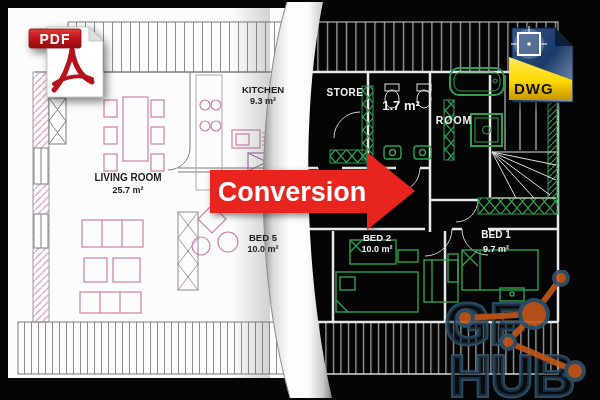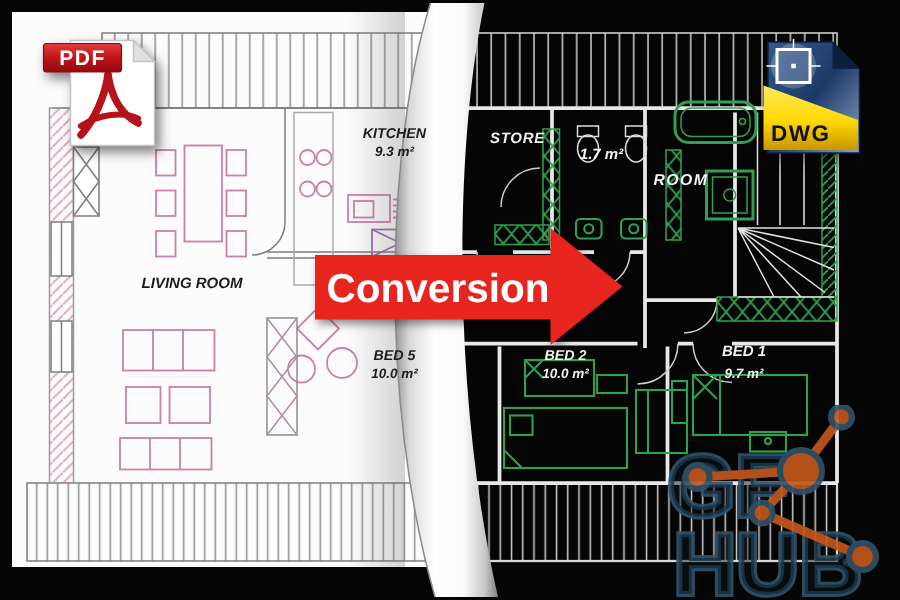--- a/index.html
+++ b/index.html
@@ -3,21 +3,21 @@
 <meta charset="utf-8">
 <style>
   html,body{margin:0;padding:0;background:#000;}
   .stage{position:relative;width:600px;height:400px;background:#050505;overflow:hidden;
          font-family:"Liberation Sans",sans-serif;}
   .stage *{box-sizing:border-box;}
   .abs{position:absolute;}
   .paper{left:8px;top:8px;width:292px;height:370px;background:#fcfcfc;}
   .page-bend{left:232px;top:8px;width:38px;height:370px;
      background:linear-gradient(to right,rgba(100,100,100,0),rgba(100,100,100,0.28));}
-  .label{position:absolute;text-align:center;line-height:1.25;font-weight:700;font-style:italic;}
+  .label{position:absolute;text-align:center;line-height:1.25;font-weight:700;}
   .label .nm{display:block;}
   .label .ar{display:block;font-weight:700;}
   .dark{color:#1c1c1c;}
   .lite{color:#f2f2f2;}
   svg{display:block;}
   .shadowed{filter:drop-shadow(2px 3px 3px rgba(0,0,0,0.45));}
   .icon-shadow{filter:drop-shadow(3px 4px 4px rgba(0,0,0,0.5));}
 </style>
 </head>
 <body>
@@ -249,36 +249,37 @@
     <circle cx="24" cy="20" r="15" fill="rgba(255,255,255,0.22)"></circle>
     <g stroke="#ffffff" fill="none">
       <rect x="13" y="9" width="22" height="22" stroke-width="2"></rect>
       <path d="M6,20 H13 M35,20 H42 M24,2 V9" stroke-width="1"></path>
       <rect x="22.5" y="18.5" width="3" height="3" fill="#ffffff" stroke="none"></rect>
     </g>
     <polygon points="4,33 67,56 67,76 4,76" fill="url(#yGrad)"></polygon>
     <text x="9" y="70" font-family="Liberation Sans, sans-serif" font-size="15" font-weight="bold" fill="#111111" letter-spacing="1">DWG</text>
   </svg>
 
-  <div class="label dark" style="left:84px;top:184px;width:88px;font-size:10px">
+  <div class="label dark" style="left:84px;top:172px;width:88px;font-size:10px">
     <span class="nm">LIVING ROOM</span>
+    <span class="ar" style="font-size:9px">25.7 m²</span>
   </div>
   <div class="label dark" style="left:232px;top:84px;width:62px;font-size:9.5px">
     <span class="nm">KITCHEN</span>
     <span class="ar" style="font-size:9px">9.3 m²</span>
   </div>
   <div class="label dark" style="left:236px;top:232px;width:54px;font-size:9.5px">
     <span class="nm">BED 5</span>
     <span class="ar" style="font-size:9px">10.0 m²</span>
   </div>
 
   <div class="label lite" style="left:322px;top:87px;width:46px;font-size:10px;letter-spacing:0.5px">
     <span class="nm">STORE</span>
   </div>
-  <div class="label lite" style="left:378px;top:98px;width:46px;font-size:10px">
+  <div class="label lite" style="left:378px;top:98px;width:46px;font-size:13px">
     <span class="ar">1.7 m²</span>
   </div>
   <div class="label lite" style="left:430px;top:114px;width:48px;font-size:10.5px;letter-spacing:1px">
     <span class="nm">ROOM</span>
   </div>
   <div class="label lite" style="left:350px;top:232px;width:54px;font-size:9.5px">
     <span class="nm">BED 2</span>
     <span class="ar" style="font-size:9px">10.0 m²</span>
   </div>
   <div class="label lite" style="left:466px;top:229px;width:60px;font-size:10px">

